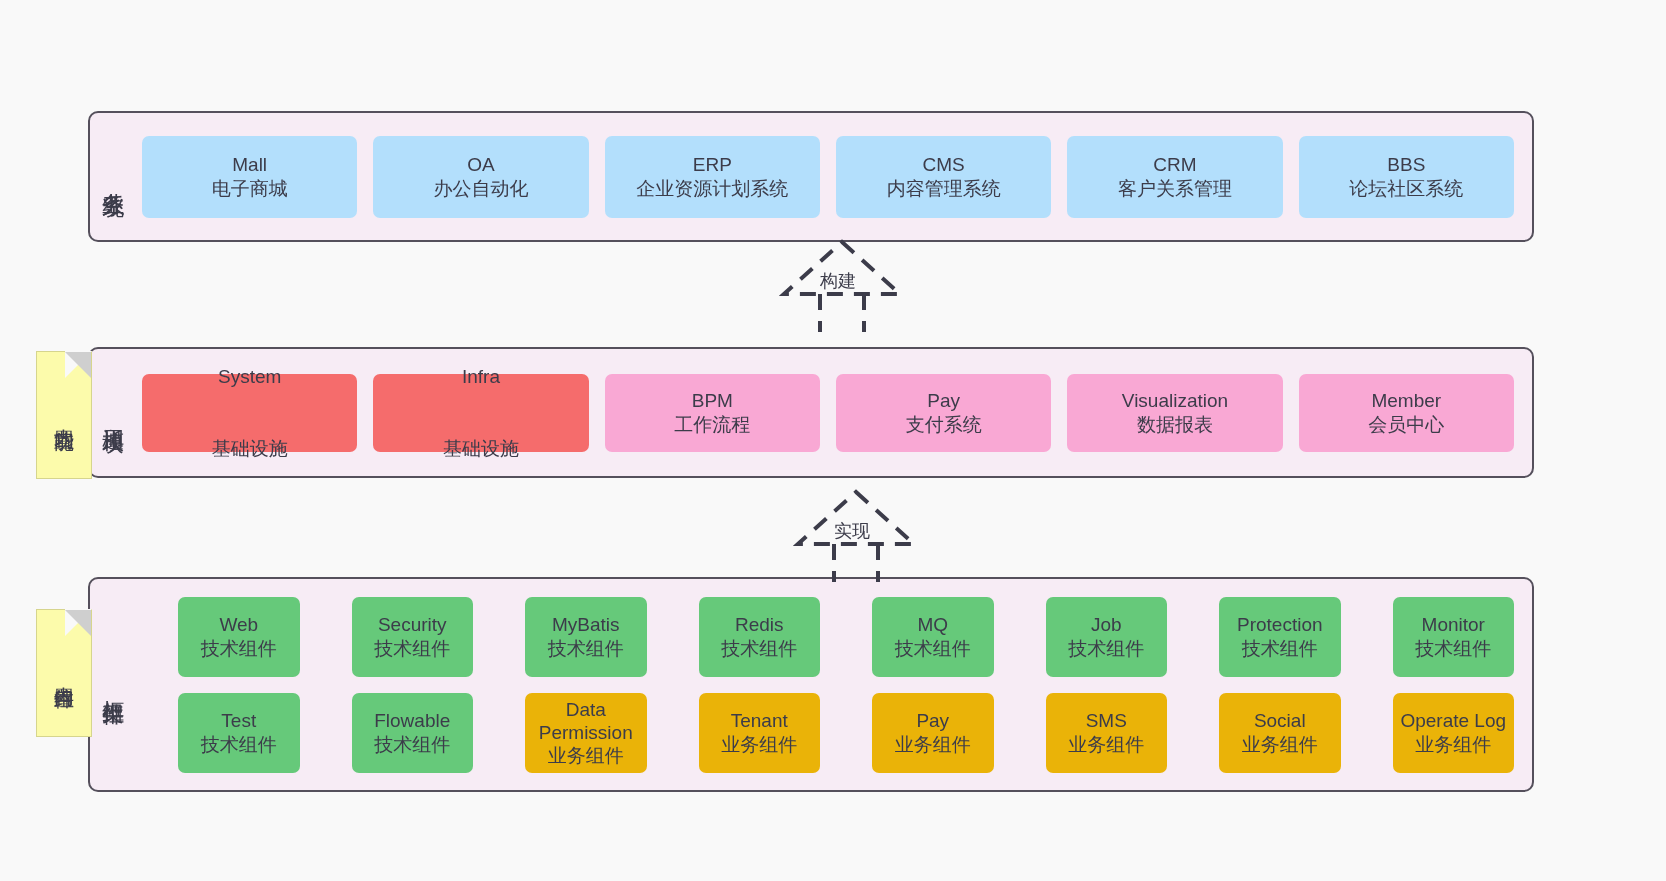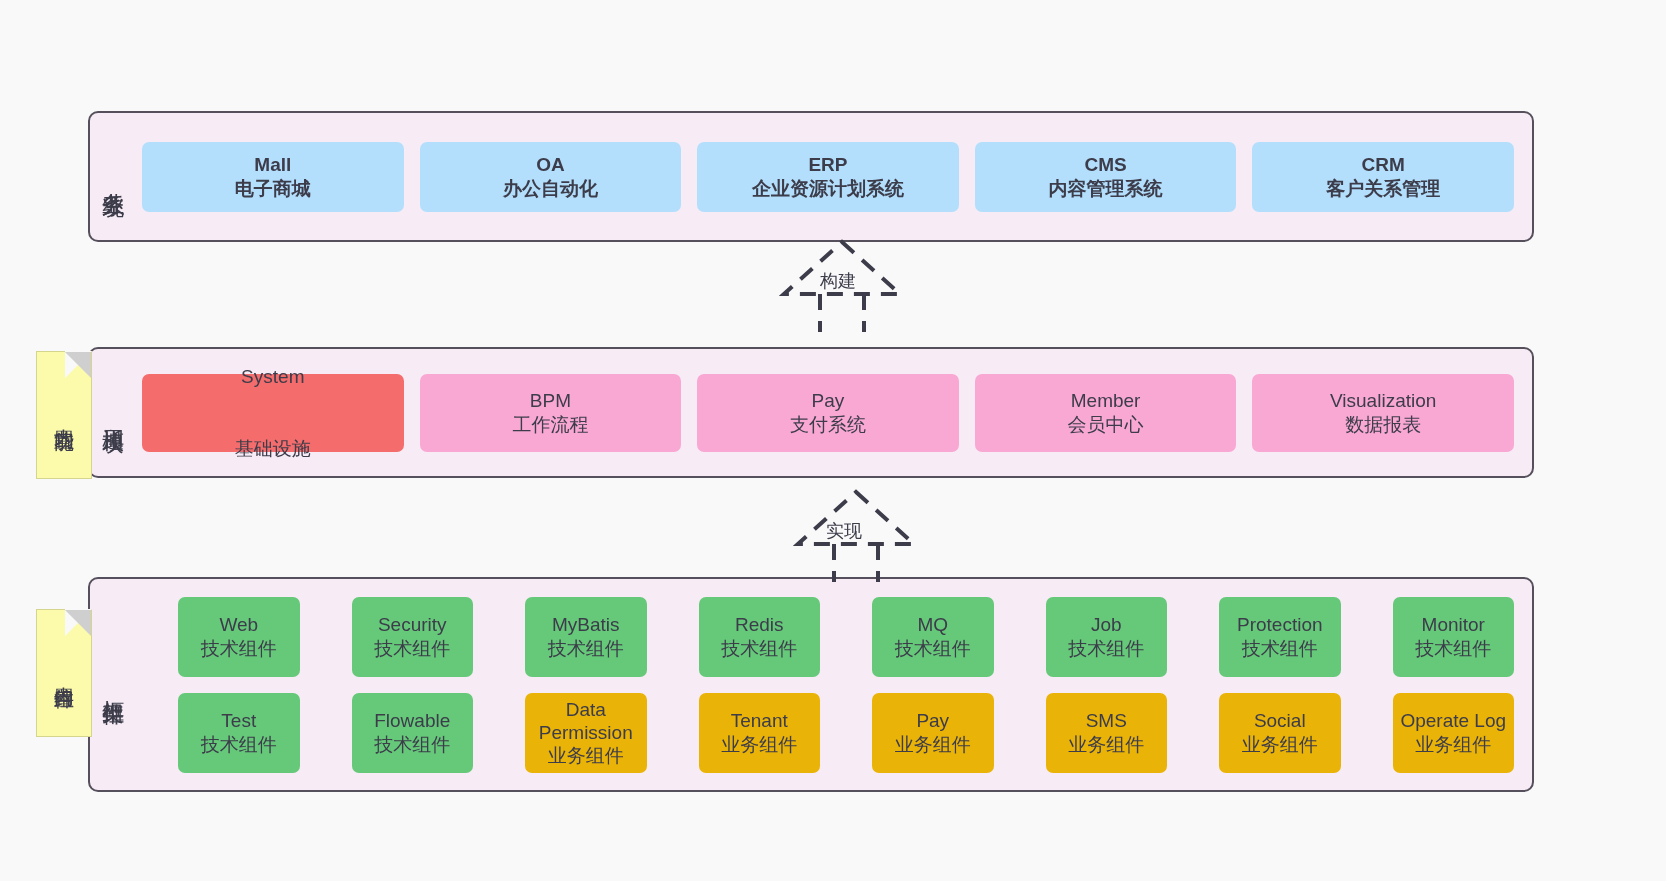--- a/index.html
+++ b/index.html
@@ -78,21 +78,21 @@
   .c-red        { background: #f56c6c; gap: 48px; }
   .c-pink       { background: #f9a8d4; }
   .c-green      { background: #66c97a; }
   .c-lightgreen { background: #eab308; }
 
   
   #layer-business { left: 88px;  top: 111px; width: 1446px; height: 131px; }
   #layer-common   { left: 88px;  top: 347px; width: 1446px; height: 131px; }
   #layer-frame    { left: 88px;  top: 577px; width: 1446px; height: 215px; }
 
-  #layer-business .cell { height: 70px; font-weight: bold; }
+  #layer-business .cell { height: 82px; }
   #layer-common   .cell { height: 78px; }
   #layer-frame    .cell { height: 80px; margin-left: 36px; }
 
   
   .note {
     position: absolute;
     width: 56px;
     background: #fcfbab;
     border: 1px solid #d6d58d;
     border-bottom-color: #d6d58d;
@@ -140,21 +140,21 @@
     position: absolute;
     font-size: 18px;
     color: #3c3c4a;
     background: transparent;
     white-space: nowrap;
     line-height: 1;
   }
   #connector-build  { left: 752px; top: 236px; width: 180px; height: 96px; }
   #connector-build  .connector-label { left: 68px; top: 36px; }
   #connector-impl   { left: 766px; top: 486px; width: 180px; height: 96px; }
-  #connector-impl   .connector-label { left: 60px; top: 36px; text-align: center; }
+  #connector-impl   .connector-label { left: 68px; top: 36px; text-align: center; }
 </style>
 </head>
 <body>
 
 <div id="stage">
 
   <div class="layer" id="layer-business">
     <div class="layer-title">业务系统</div>
     <div class="layer-body">
         <div class="row">
@@ -170,51 +170,59 @@
             <span class="en">ERP</span>
             <span class="cn">企业资源计划系统</span>
           </div>
           <div class="cell c-blue">
             <span class="en">CMS</span>
             <span class="cn">内容管理系统</span>
           </div>
           <div class="cell c-blue">
             <span class="en">CRM</span>
             <span class="cn">客户关系管理</span>
+          </div>
+          <div class="cell c-blue">
+            <span class="en">BBS</span>
+            <span class="cn">论坛社区系统</span>
           </div>
         </div>
       </div>
   </div>
 
   <div class="note" id="note-common">
     <span>内置功能</span>
   </div>
   <div class="layer" id="layer-common">
     <div class="layer-title">通用模块</div>
     <div class="layer-body">
         <div class="row">
           <div class="cell c-red">
             <span class="en">System</span>
             <span class="cn">基础设施</span>
           </div>
+          <div class="cell c-red">
+            <span class="en">Infra</span>
+            <span class="cn">基础设施</span>
+          </div>
           <div class="cell c-pink">
             <span class="en">BPM</span>
             <span class="cn">工作流程</span>
           </div>
           <div class="cell c-pink">
             <span class="en">Pay</span>
             <span class="cn">支付系统</span>
           </div>
           <div class="cell c-pink">
+            <span class="en">Visualization</span>
+            <span class="cn">数据报表</span>
+          </div>
+          <div class="cell c-pink">
             <span class="en">Member</span>
             <span class="cn">会员中心</span>
-          </div>
-          <div class="cell c-pink">
-            <span class="en">Visualization</span>
-            <span class="cn">数据报表</span>
           </div>
         </div>
       </div>
   </div>
 
   <div class="note" id="note-frame">
     <span>内置组件</span>
   </div>
   <div class="layer" id="layer-frame">
     <div class="layer-title">框架组件</div>

